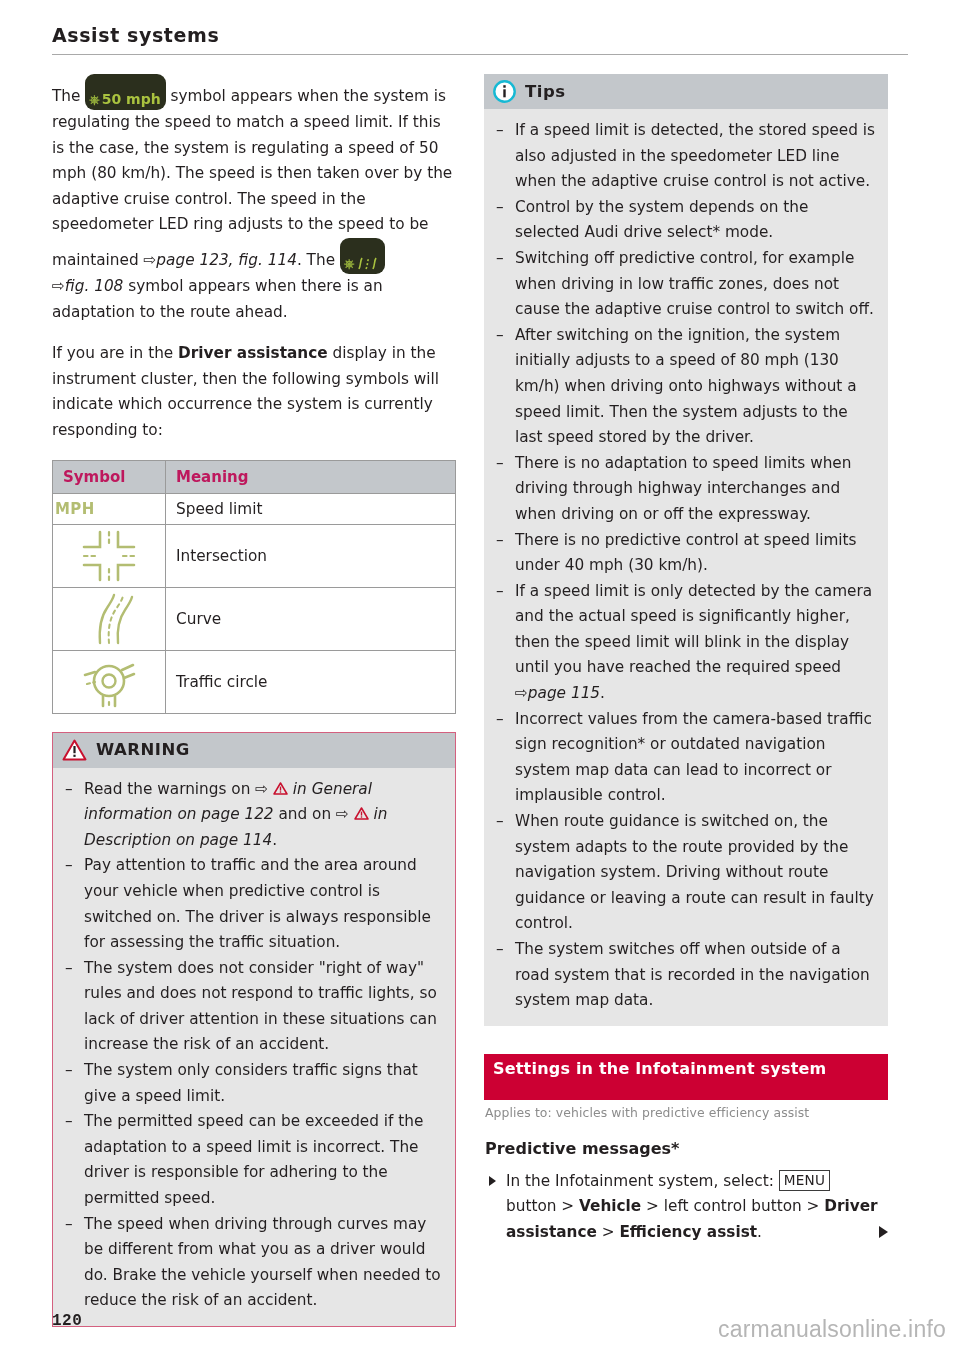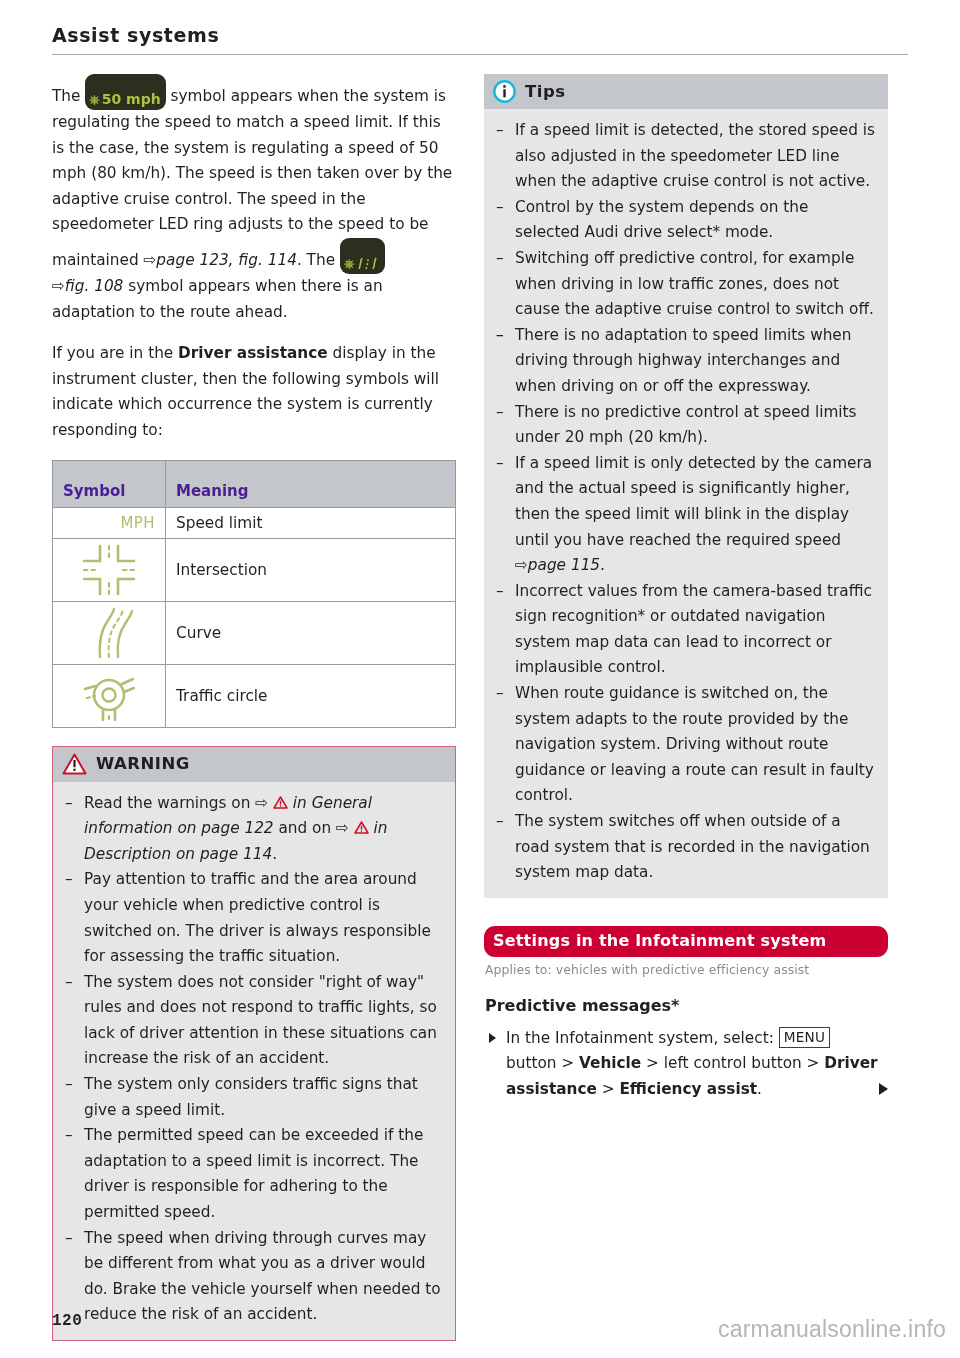--- a/index.html
+++ b/index.html
@@ -86,35 +86,36 @@
     width: 404px;
     margin: 2px 0 18px 0;
     border: 1px solid #9a9a9a;
     table-layout: fixed;
   }
   table.symbols th {
     background: #c3c7cb;
     font-size: 15px;
     font-weight: bold;
     text-align: left;
-    padding: 21px 10px 7px 10px;
+    padding: 7px 10px 7px 10px;
     border: 1px solid #9a9a9a;
-    color: #4c1d95;
+    color: #be185d;
   }
   table.symbols td {
     border: 1px solid #9a9a9a;
     padding: 6px 10px;
     font-size: 15.3px;
     color: #231f20;
     vertical-align: middle;
   }
   table.symbols td.sym-cell {
-    text-align: right;
+    text-align: left;
     width: 92px;
-    padding: 4px 10px;
+    padding: 4px 2px;
+    font-weight: bold;
   }
   table.symbols th.sym-head { width: 92px; }
   .unit-text {
     color: #b3bd72;
     font-size: 15px;
     letter-spacing: 0.4px;
   }
   .road-ico { display: block; margin: 0 auto; }
 
   
@@ -162,24 +163,23 @@
   .warning-box .nhead { border-bottom: 1px solid #c3c7cb; }
 
   .tips-box { background: #e6e6e6; }
 
   
   .sect-red {
     background: #cc0033;
     color: #ffffff;
     font-size: 16px;
     font-weight: bold;
-    padding: 5px 9px 7px 9px;
+    padding: 5px 9px 22px 9px;
     margin: 28px 0 0 0;
     letter-spacing: 0.2px;
-    border-radius: 11px;
   }
   .applies {
     font-size: 12.4px;
     color: #8c8c8c;
     margin: 5px 0 0 1px;
     letter-spacing: 0.1px;
   }
   .sub-head {
     font-size: 16px;
     font-weight: bold;
@@ -363,23 +363,23 @@
           <circle cx="11.5" cy="11.5" r="10.2" fill="#ffffff" stroke="#16b9d4" stroke-width="2.4"></circle>
           <rect x="10.3" y="9.3" width="2.4" height="8" fill="#231f20"></rect>
           <rect x="10.3" y="5.2" width="2.4" height="2.5" fill="#231f20"></rect>
         </svg>
         <span class="htxt">Tips</span>
       </div>
       <ul>
         <li><span class="dash">–</span><span>If a speed limit is detected, the stored speed is also adjusted in the speedometer LED line when the adaptive cruise control is not active.</span></li>
         <li><span class="dash">–</span><span>Control by the system depends on the selected Audi drive select* mode.</span></li>
         <li><span class="dash">–</span><span>Switching off predictive control, for example when driving in low traffic zones, does not cause the adaptive cruise control to switch off.</span></li>
-        <li><span class="dash">–</span></li>
+        <li><span class="dash">–</span><span>After switching on the ignition, the system initially adjusts to a speed of 80 mph (130 km/h) when driving onto highways without a speed limit. Then the system adjusts to the last speed stored by the driver.</span></li>
         <li><span class="dash">–</span><span>There is no adaptation to speed limits when driving through highway interchanges and when driving on or off the expressway.</span></li>
-        <li><span class="dash">–</span><span>There is no predictive control at speed limits under 20 mph (20 km/h).</span></li>
+        <li><span class="dash">–</span><span>There is no predictive control at speed limits under 40 mph (30 km/h).</span></li>
         <li><span class="dash">–</span><span>If a speed limit is only detected by the camera and the actual speed is significantly higher, then the speed limit will blink in the display until you have reached the required speed </span><span class="arrow-ref">⇨</span><span class="i">page 115</span><span>.</span></li>
         <li><span class="dash">–</span><span>Incorrect values from the camera-based traffic sign recognition* or outdated navigation system map data can lead to incorrect or implausible control.</span></li>
         <li><span class="dash">–</span><span>When route guidance is switched on, the system adapts to the route provided by the navigation system. Driving without route guidance or leaving a route can result in faulty control.</span></li>
         <li><span class="dash">–</span><span>The system switches off when outside of a road system that is recorded in the navigation system map data.</span></li>
       </ul>
     </div>
 
     <div class="sect-red">Settings in the Infotainment system</div>
     <div class="applies">Applies to: vehicles with predictive efficiency assist</div>
     <div class="sub-head">Predictive messages*</div>

